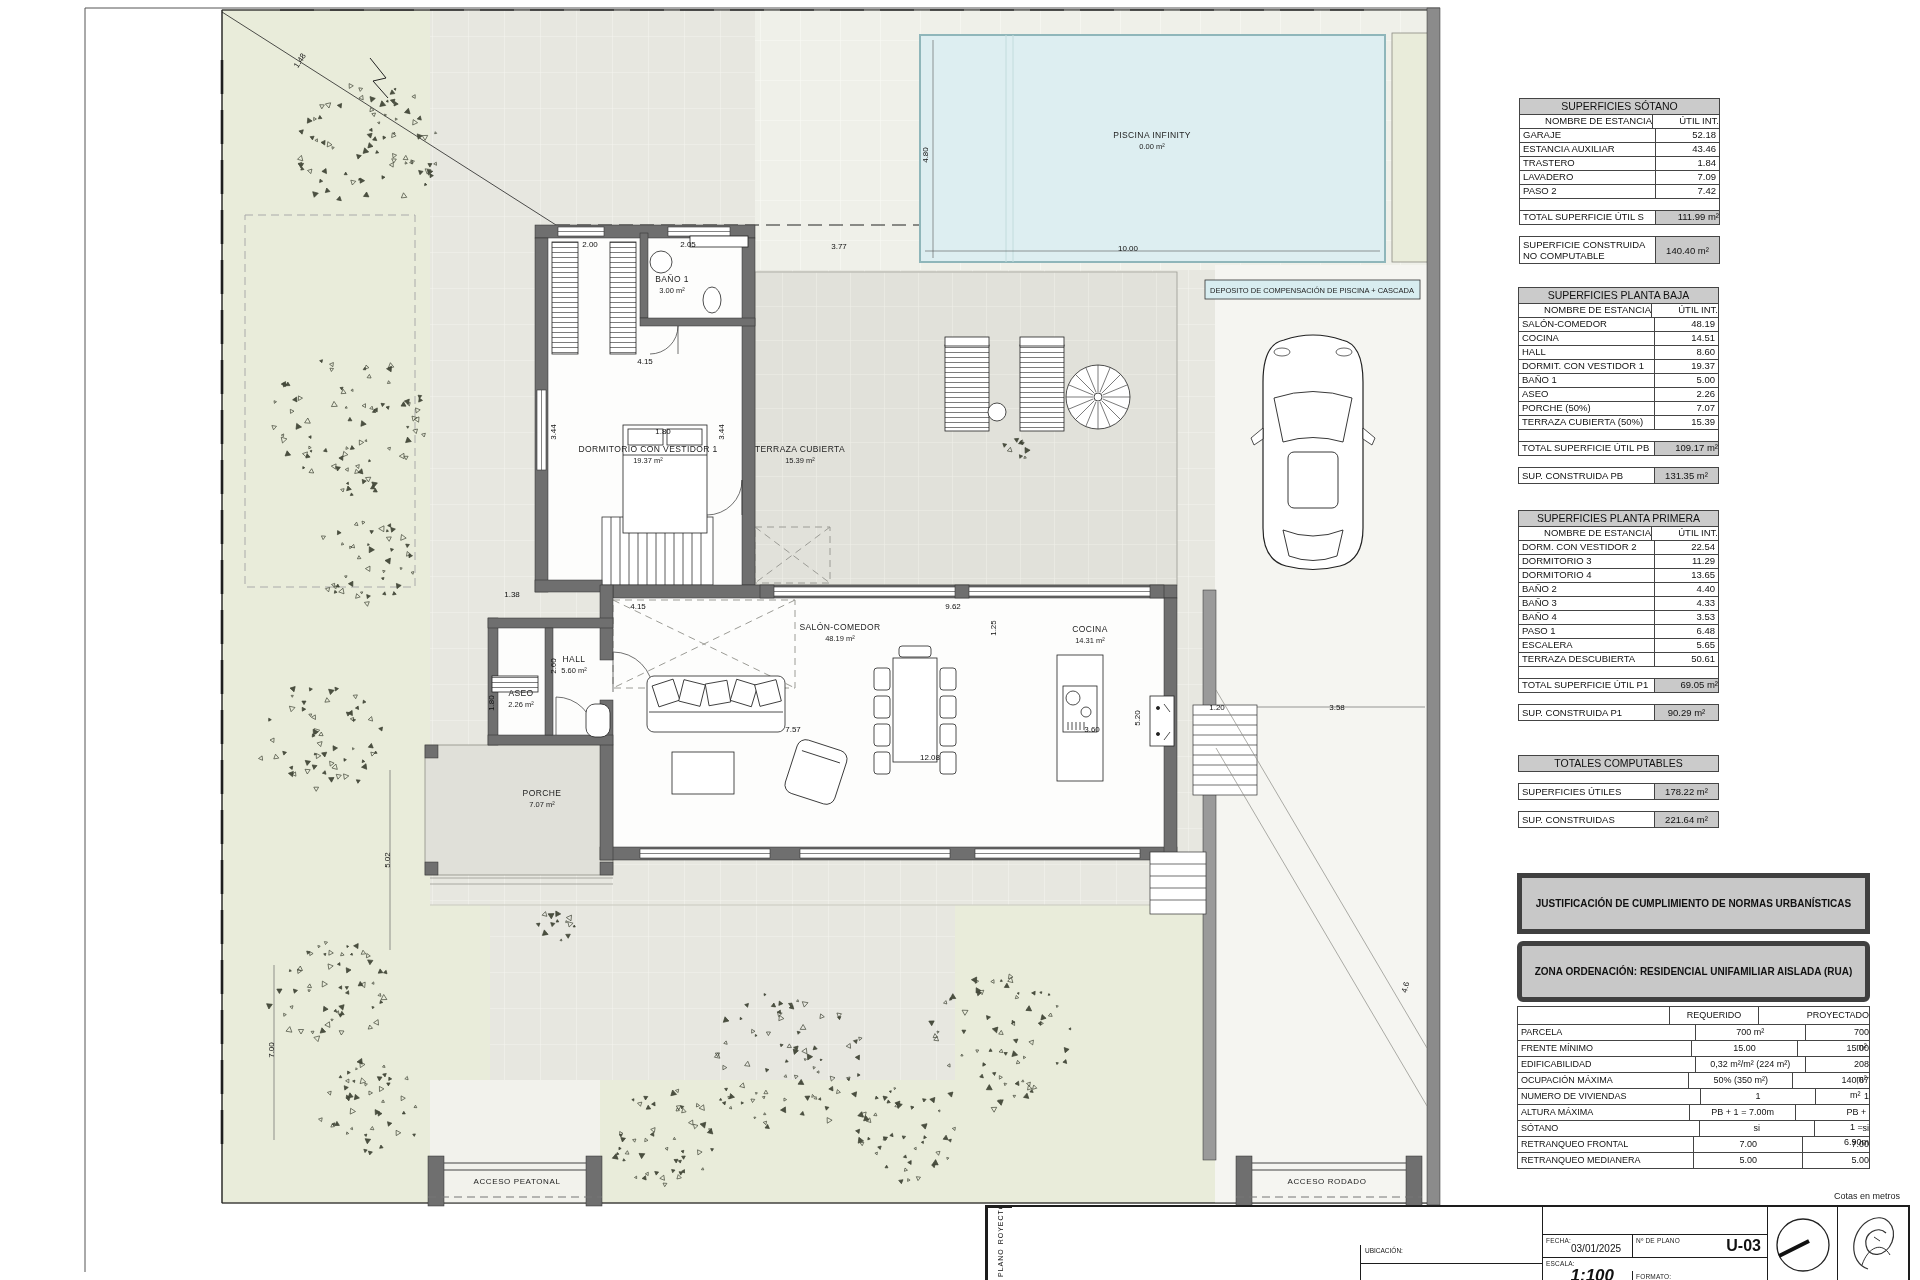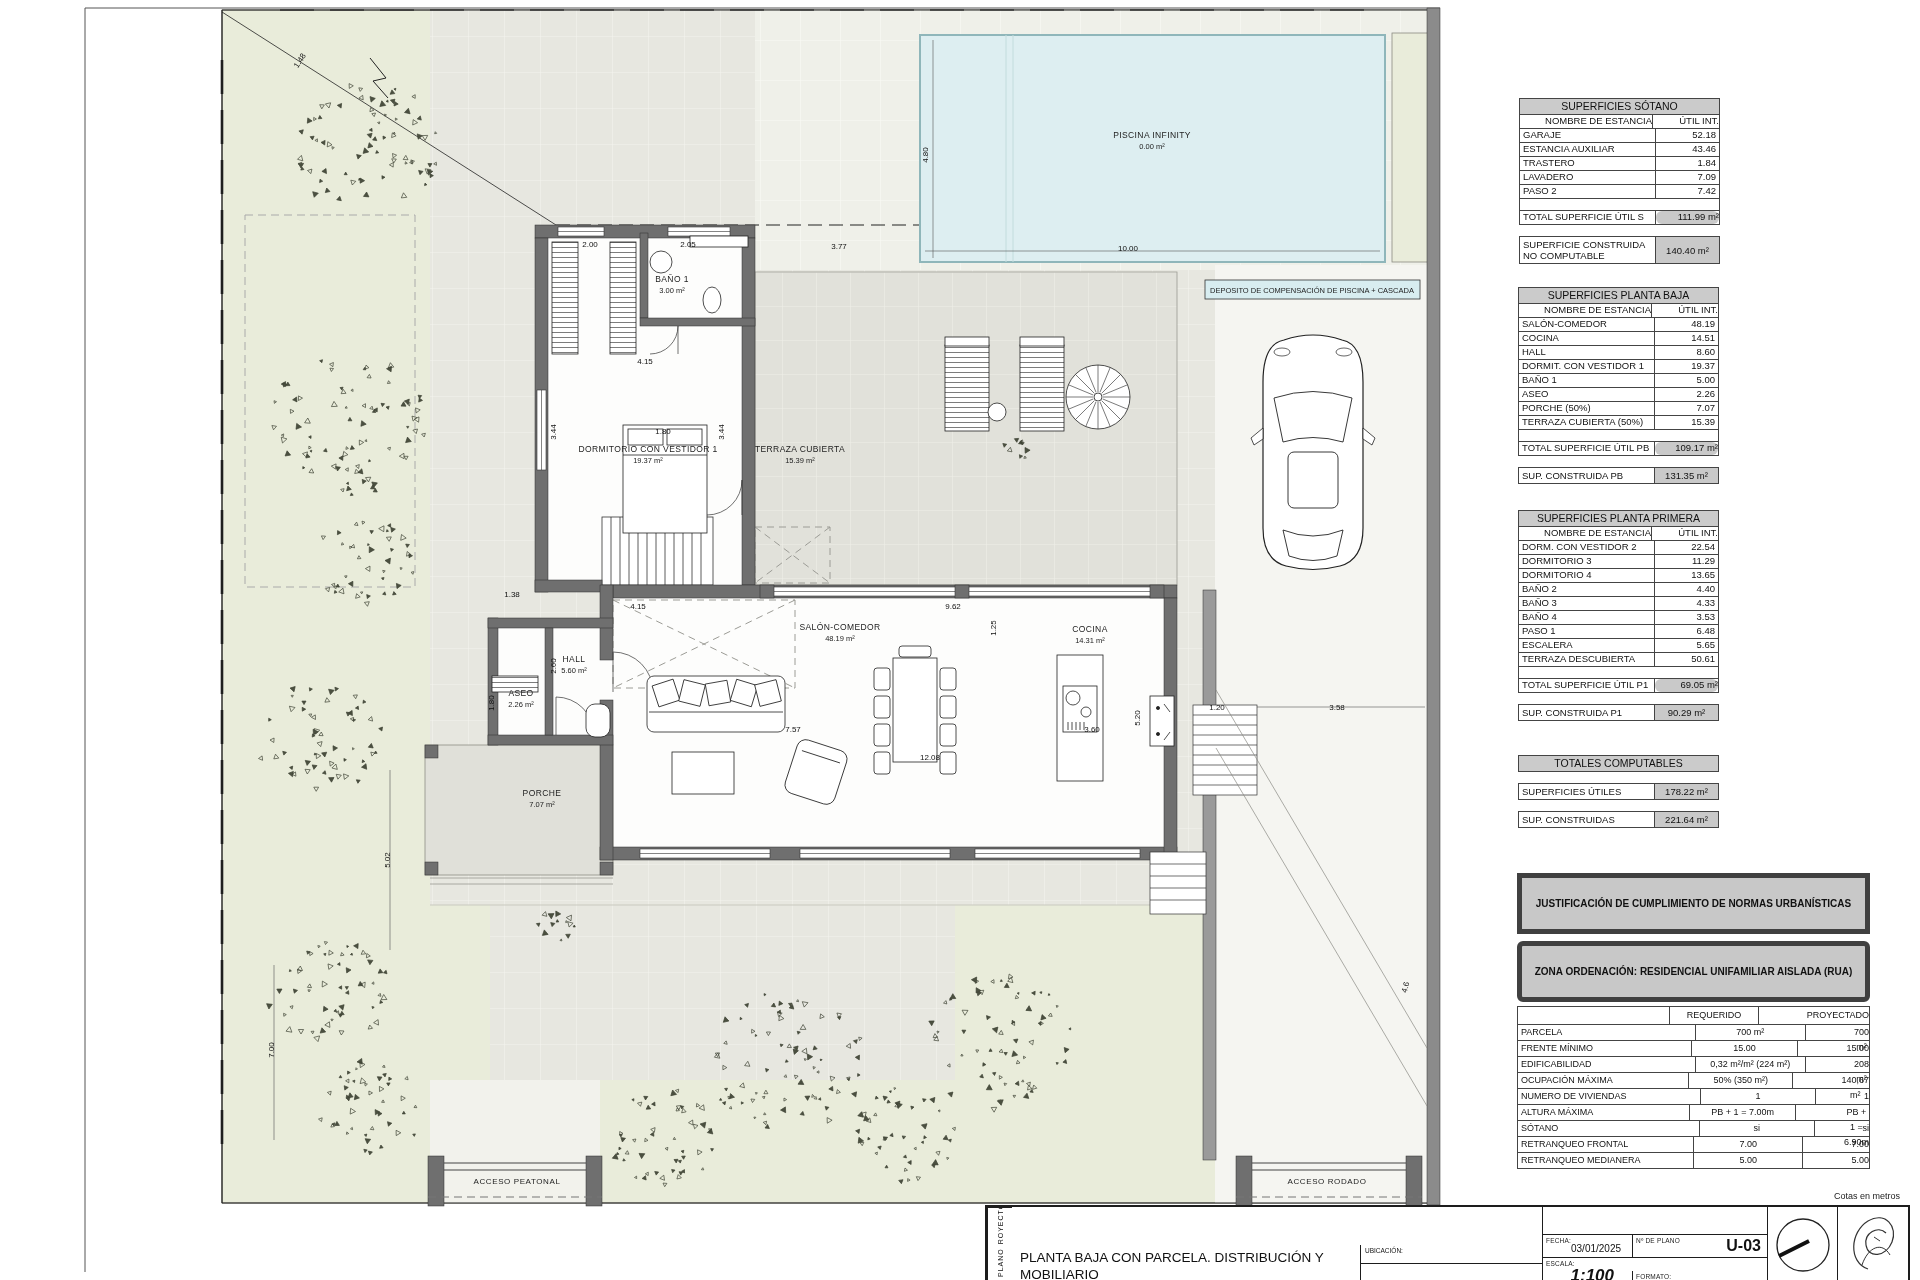--- a/index.html
+++ b/index.html
@@ -14,21 +14,21 @@
 
   
   #tables{position:absolute;left:0;top:0;width:1702px;height:1280px;pointer-events:none;}
   .atable{position:absolute;font-size:9.5px;color:#111;}
   .ttitle{border:1px solid #444;background:#cbcbcb;text-align:center;height:15px;line-height:15px;font-size:10.5px;}
   .trow{display:flex;border:1px solid #444;border-top:none;height:13px;line-height:12px;background:#fff;}
   .trow.blank{height:11px;}
   .tname{width:132px;padding-left:3px;border-right:1px solid #444;overflow:hidden;white-space:nowrap;}
   .tval{flex:1;text-align:right;padding-right:3px;}
   .tval.c{text-align:right;padding-right:0;}
-  .tval.g{background:#c9c9c9;border-radius:6px;}
+  .tval.g{background:#c9c9c9;}
   .thead .tname{text-align:right;padding-left:0;}
   .xbox{display:flex;border:1px solid #444;margin-top:11px;background:#fff;}
   .xlab{width:132px;padding:2px 0 2px 3px;border-right:1px solid #444;line-height:11px;}
   .xval{flex:1;background:#c9c9c9;display:flex;align-items:center;justify-content:center;}
 
   
   .ntable{position:absolute;font-size:9px;color:#111;}
   .nbar{border:5px solid #404040;background:#c8c8c8;text-align:center;font-weight:bold;font-size:10px;padding:20px 0;}
   .nbar.m{margin-top:7px;margin-bottom:4px;border-radius:6px;}
   .nrow{display:flex;border:1px solid #444;border-top:none;height:15px;line-height:15px;background:#fff;gap:48px;}
@@ -1236,21 +1236,20 @@
           <div class="ncell">5.00</div>
           <div class="ncell">5.00</div>
         </div>
       </div>
     </div>
 
 
 <div class="titleblock">
   <div class="tb tb-vtag c-ptag">PROYECTO</div>
   <div class="tb tb-vtag c-ltag">PLANO</div>
-  <div class="tb c-plano">PLANTA BAJA CON PARCELA. DISTRIBUCIÓN Y MOBILIARIO</div>
   <div class="tb c-ubi">
     <span>UBICACIÓN:</span>
     <span class="half"></span>
   </div>
   <div class="tb c-blank"></div>
   <div class="tb c-fecha">
     <span class="mini">FECHA:</span>
     <span class="val-s">03/01/2025</span>
   </div>
   <div class="tb c-escala">

